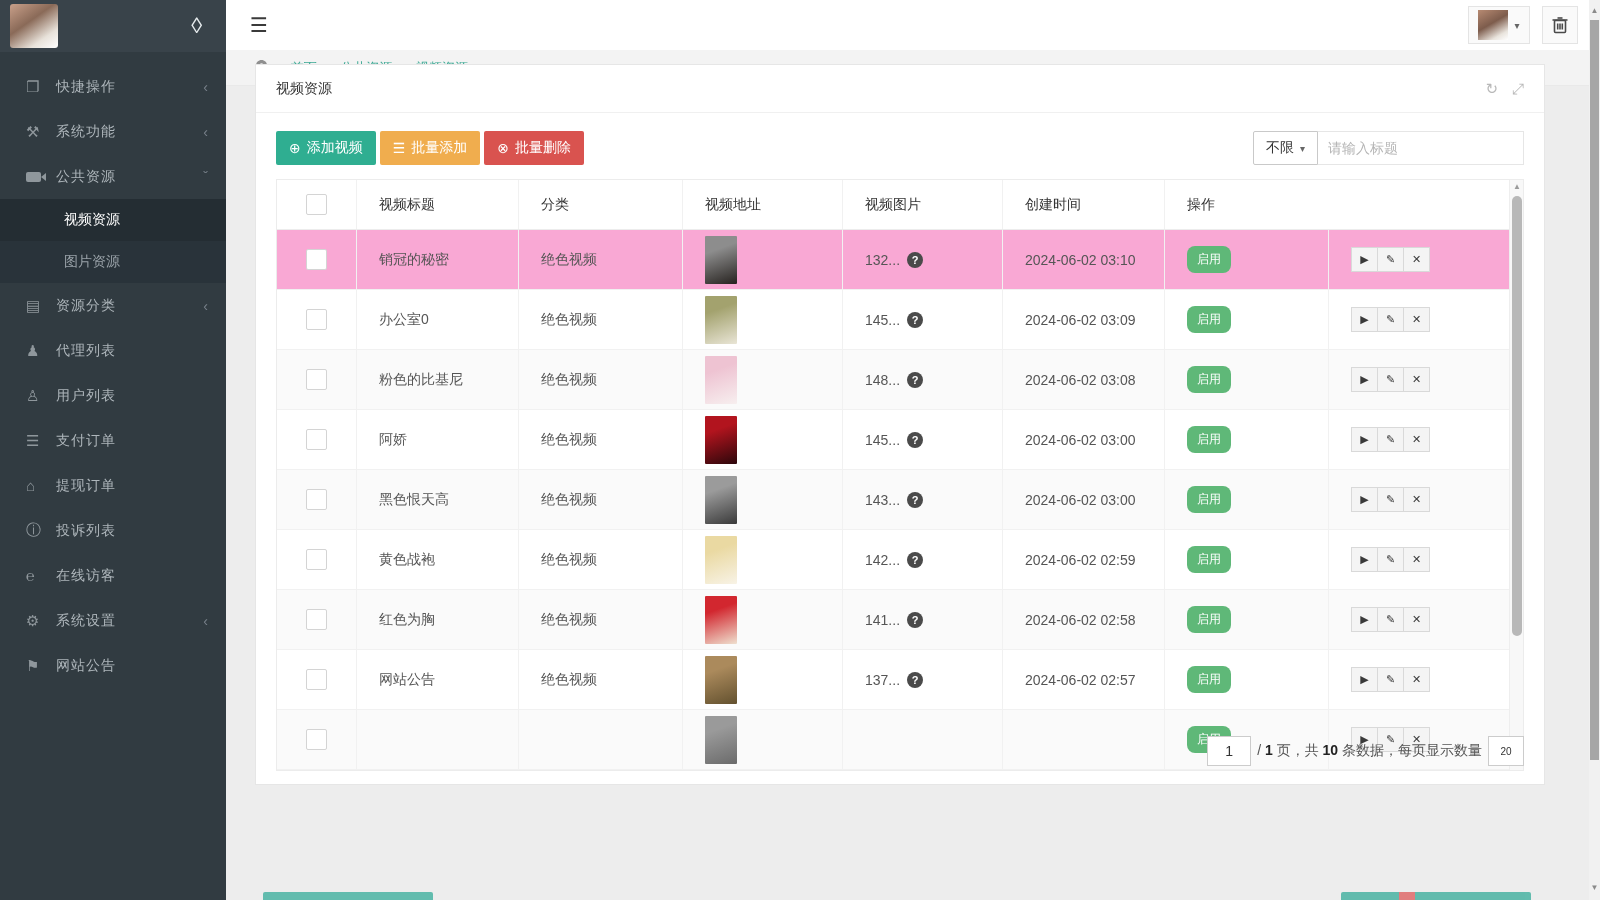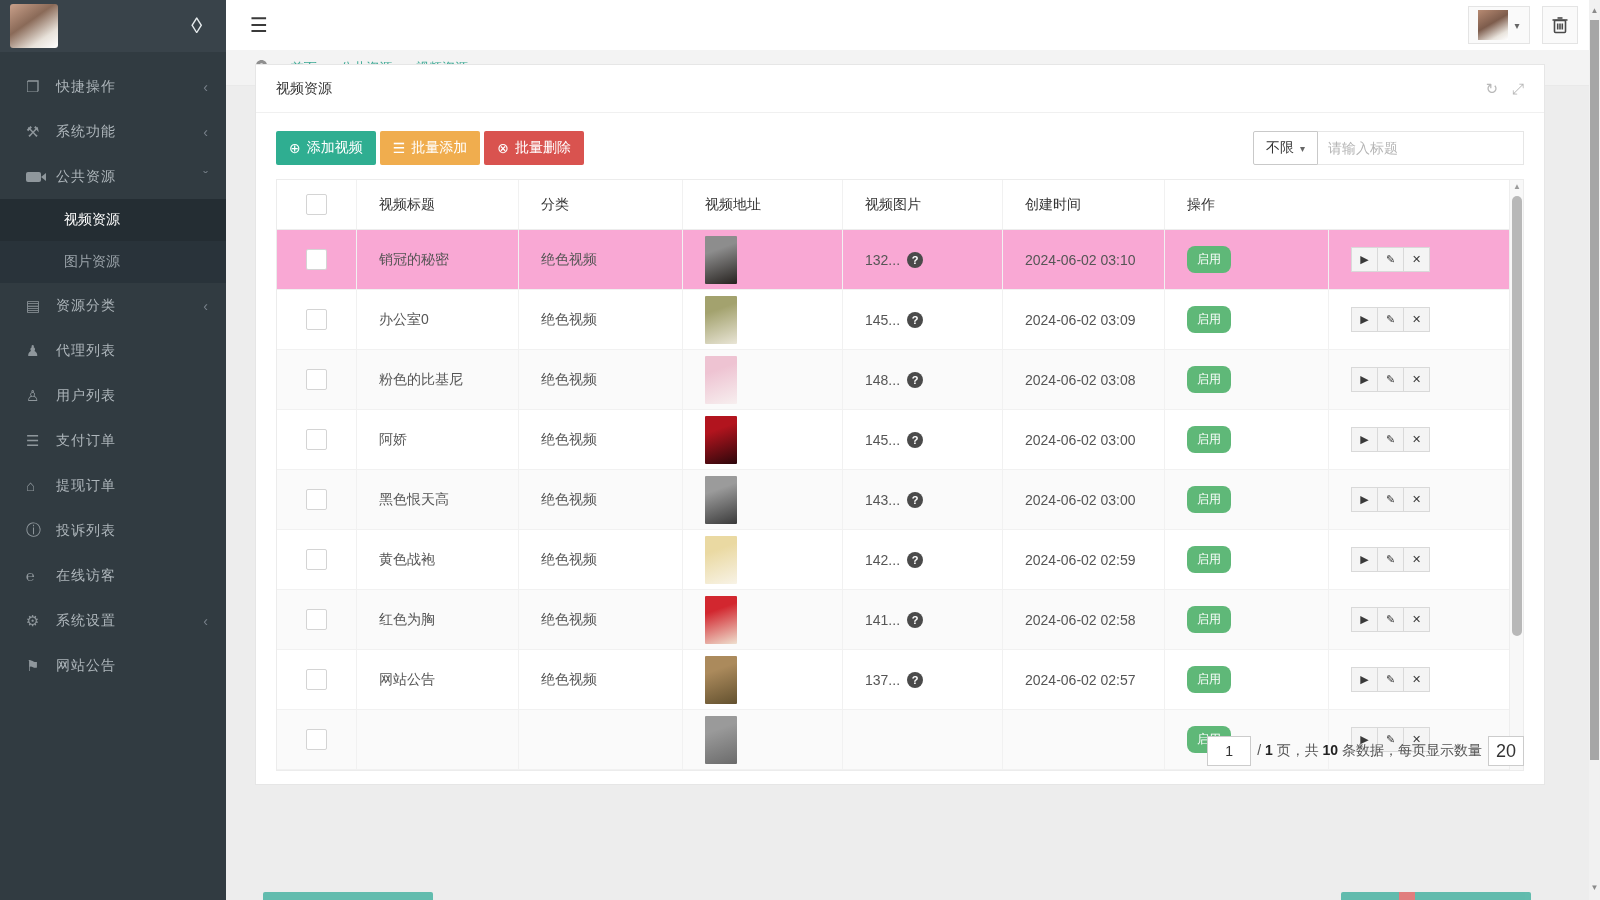--- a/index.html
+++ b/index.html
@@ -76,21 +76,21 @@
 
   
   .tscroll { position:absolute; right:0; top:0; width:14px; height:100%; background:#f8f8f8; border-left:1px solid #eee; }
   .tscroll .arr { position:absolute; left:0; width:14px; height:14px; color:#9b9b9b; font-size:8px; text-align:center; line-height:14px; cursor:pointer; }
   .tscroll .up { top:0; } .tscroll .dn { bottom:0; }
   .tscroll .thumbbar { position:absolute; left:2px; top:16px; width:10px; height:440px; background:#b8b8b8; border-radius:5px; cursor:pointer; }
 
   
   .pager { position:absolute; right:20px; bottom:18px; display:flex; align-items:center; gap:6px; color:#555; font-size:14px; }
   .pg-in { width:44px; height:30px; border:1px solid #ccc; text-align:center; font-size:14px; color:#333; font-family:inherit; }
-  .pg-sz { width:36px; height:30px; border:1px solid #ccc; text-align:center; font-size:18px; color:#333; font-family:inherit; }
+  .pg-sz { width:36px; height:30px; border:1px solid #ccc; text-align:center; font-size:10px; color:#333; font-family:inherit; }
   .pager b { color:#222; }
 
   
   .footer { position:absolute; left:29px; right:55px; bottom:0; height:26px; overflow:hidden; }
   .f-sk { position:absolute; top:18px; height:10px; border-radius:2px; background:#49b3a2; opacity:.85; }
   .f-l { left:8px; width:170px; }
   .f-r { right:14px; width:190px; }
   .f-r::before { content:""; position:absolute; left:58px; top:0; width:16px; height:10px; background:#e06a6a; }
 
   

